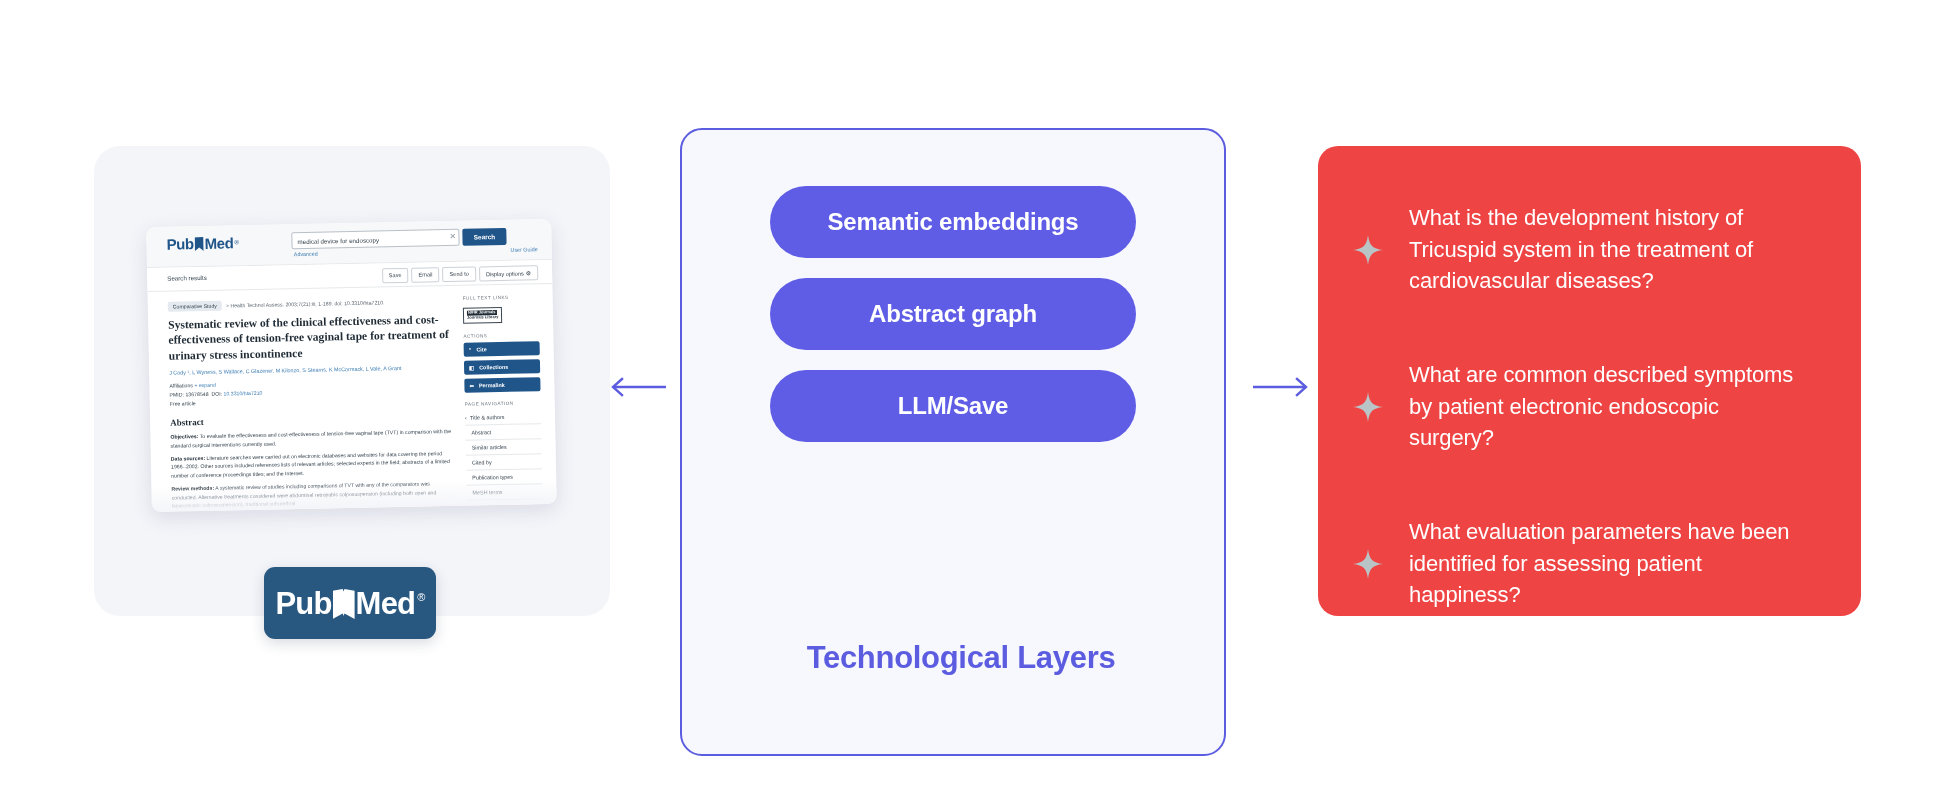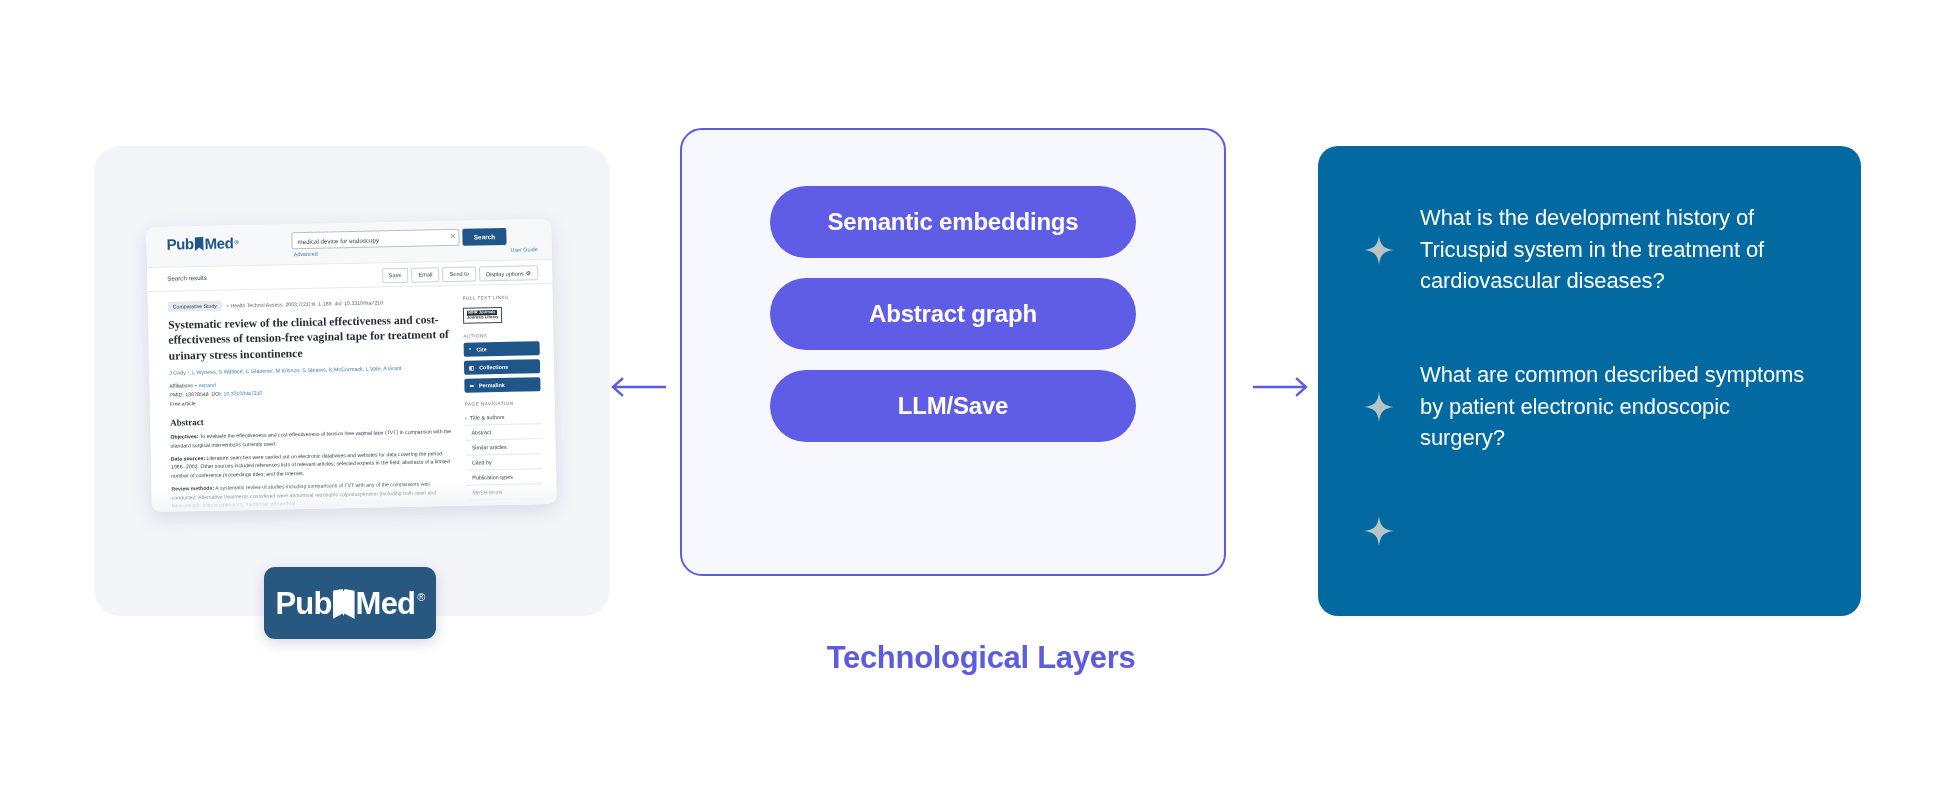--- a/index.html
+++ b/index.html
@@ -325,21 +325,21 @@
   }
   .arrow.left  { left: 610px; }
   .arrow.right { left: 1253px; }
 
   
   .mid-panel {
     position: absolute;
     left: 680px;
     top: 128px;
     width: 546px;
-    height: 448px;
+    height: 628px;
     background: #f7f8fd;
     border: 2px solid #5c5ce0;
     border-radius: 22px;
     box-sizing: border-box;
     padding: 56px 88px;
     display: flex;
     flex-direction: column;
     justify-content: flex-start;
     gap: 20px;
   }
@@ -351,41 +351,41 @@
     align-items: center;
     justify-content: center;
     color: #ffffff;
     font-size: 24px;
     font-weight: 700;
     letter-spacing: -0.2px;
   }
 
   .mid-caption {
     position: absolute;
-    left: 708px;
+    left: 688px;
     top: 640px;
     width: 546px;
     text-align: center;
     color: #5c5ce0;
     font-size: 31px;
     font-weight: 700;
     letter-spacing: -0.3px;
   }
 
   
   .right-panel {
     position: absolute;
     left: 1318px;
     top: 146px;
     width: 543px;
     height: 470px;
-    background: #0369a1;
+    background: #ef4444;
     border-radius: 20px;
     box-sizing: border-box;
-    padding: 56px 50px 56px 46px;
+    padding: 56px 50px 56px 35px;
     display: flex;
     flex-direction: column;
     justify-content: flex-start;
     gap: 62px;
   }
   .q-row {
     display: flex;
     align-items: center;
     gap: 26px;
   }
@@ -549,17 +549,18 @@
       </span>
       <span class="q-text">What are common described symptoms by patient electronic endoscopic surgery?</span>
     </div>
 
     <div class="q-row">
       <span class="q-star">
         <svg width="30" height="30" viewBox="0 0 30 30" aria-hidden="true">
           <path d="M15 0 C16.2 10.3 19.7 13.8 30 15 C19.7 16.2 16.2 19.7 15 30 C13.8 19.7 10.3 16.2 0 15 C10.3 13.8 13.8 10.3 15 0 Z" fill="#b9c4c6"></path>
         </svg>
       </span>
+      <span class="q-text">What evaluation parameters have been identified for assessing patient happiness?</span>
     </div>
 
   </div>
 
 </div>
 
 </body></html>

